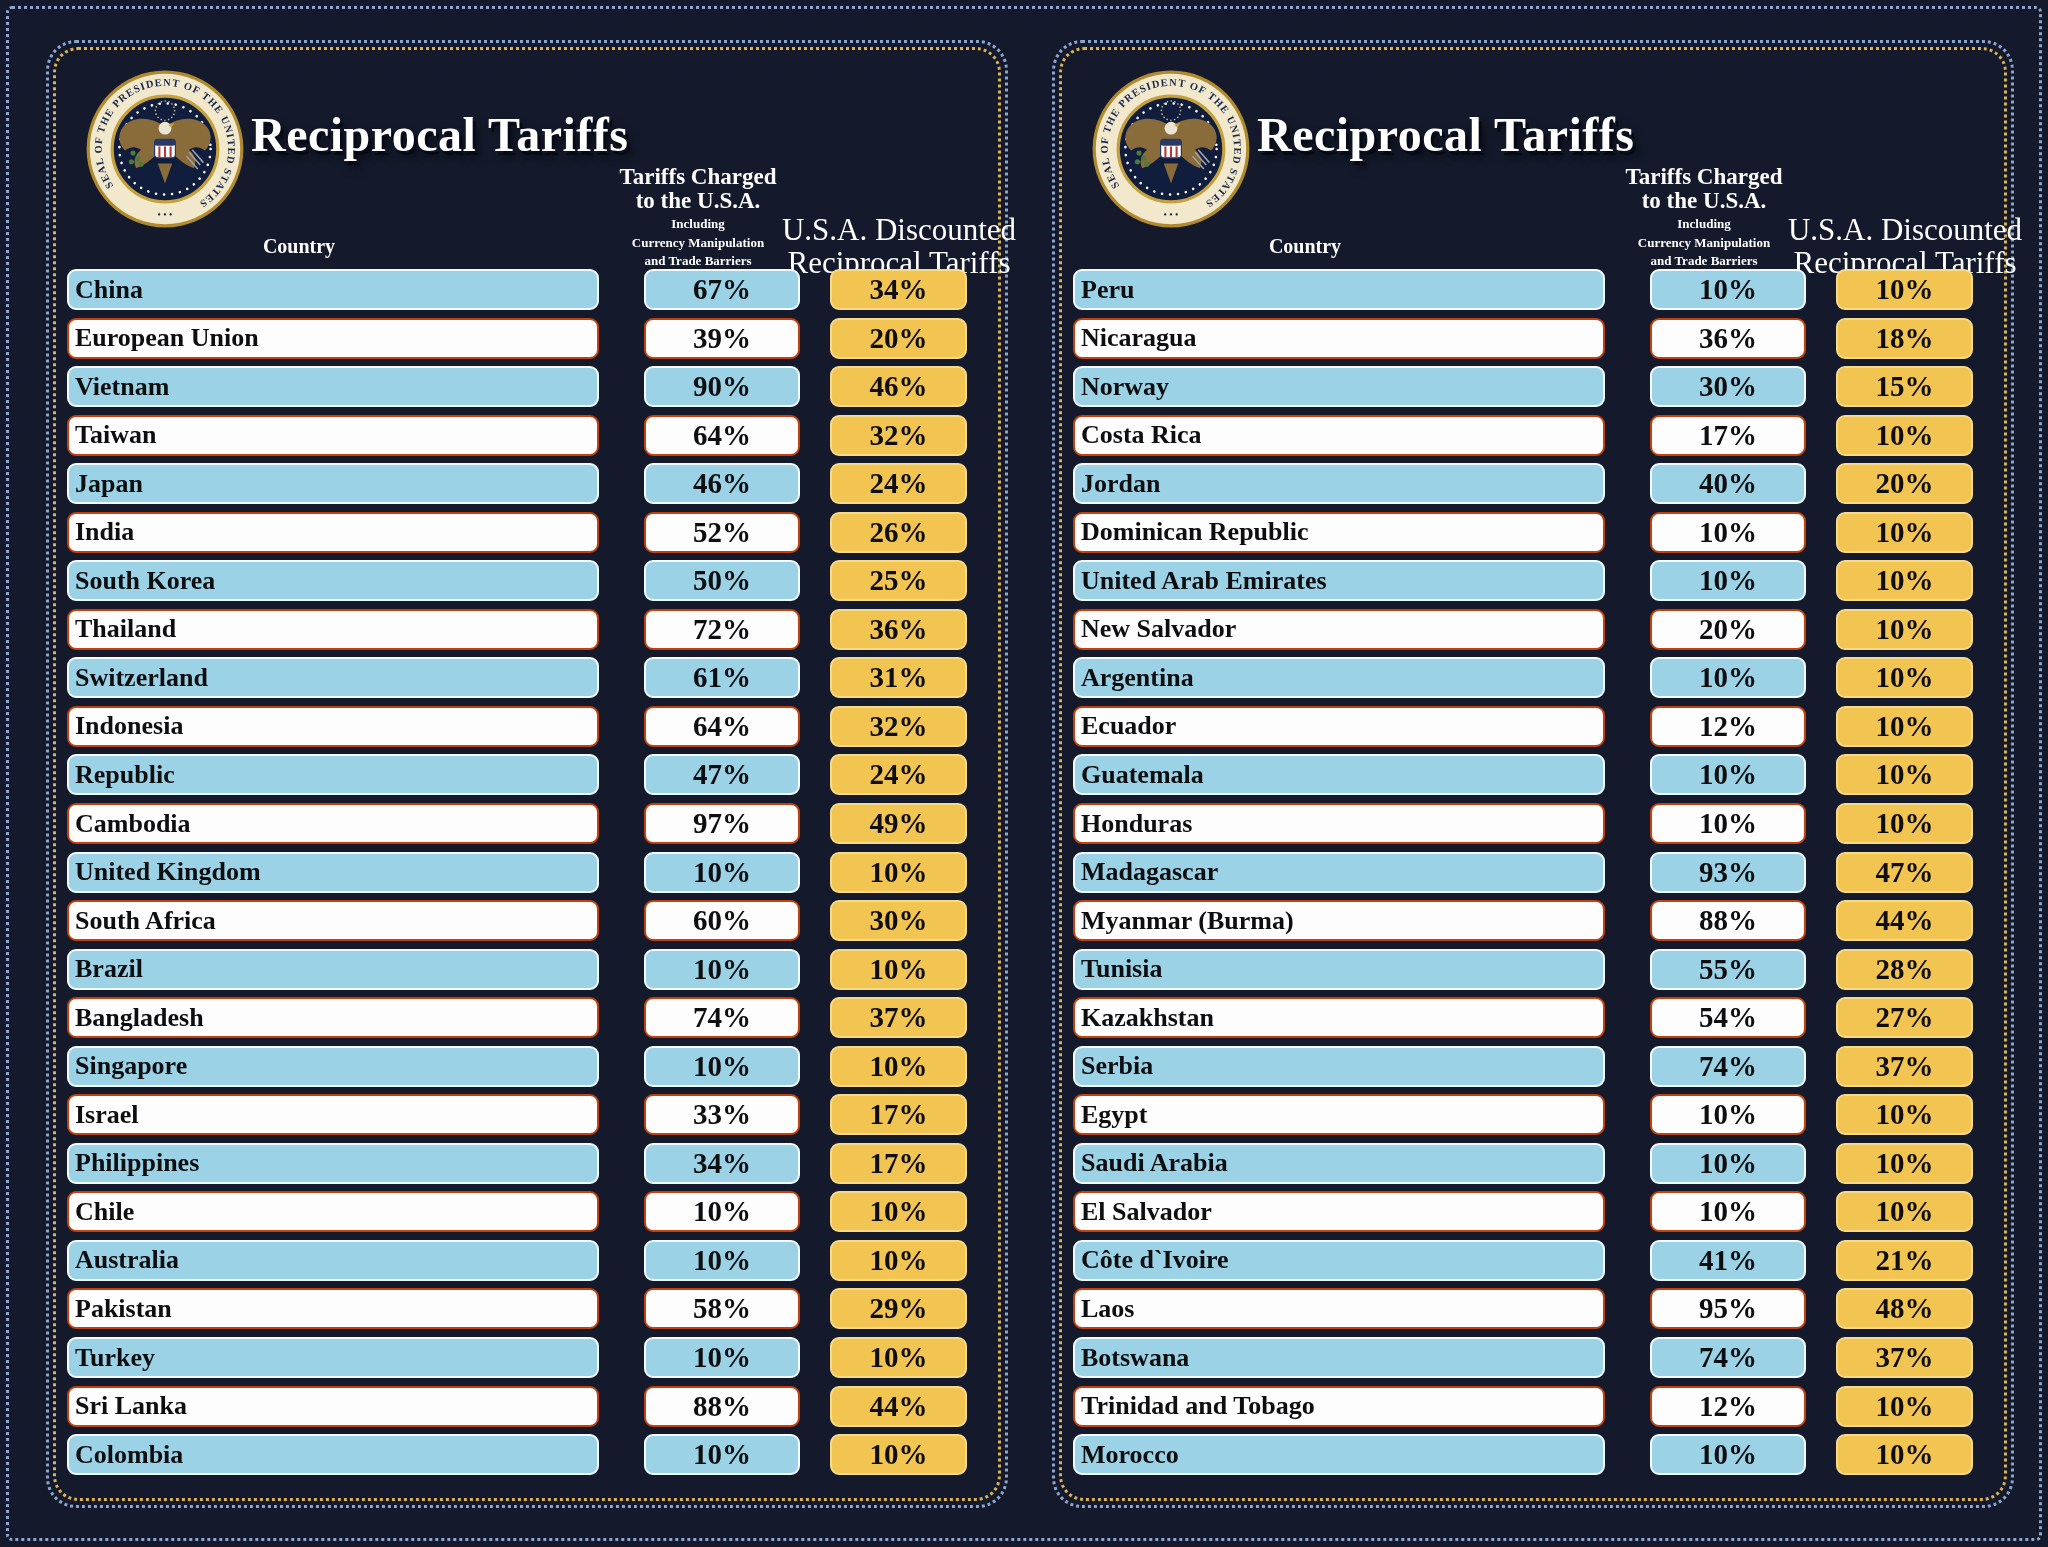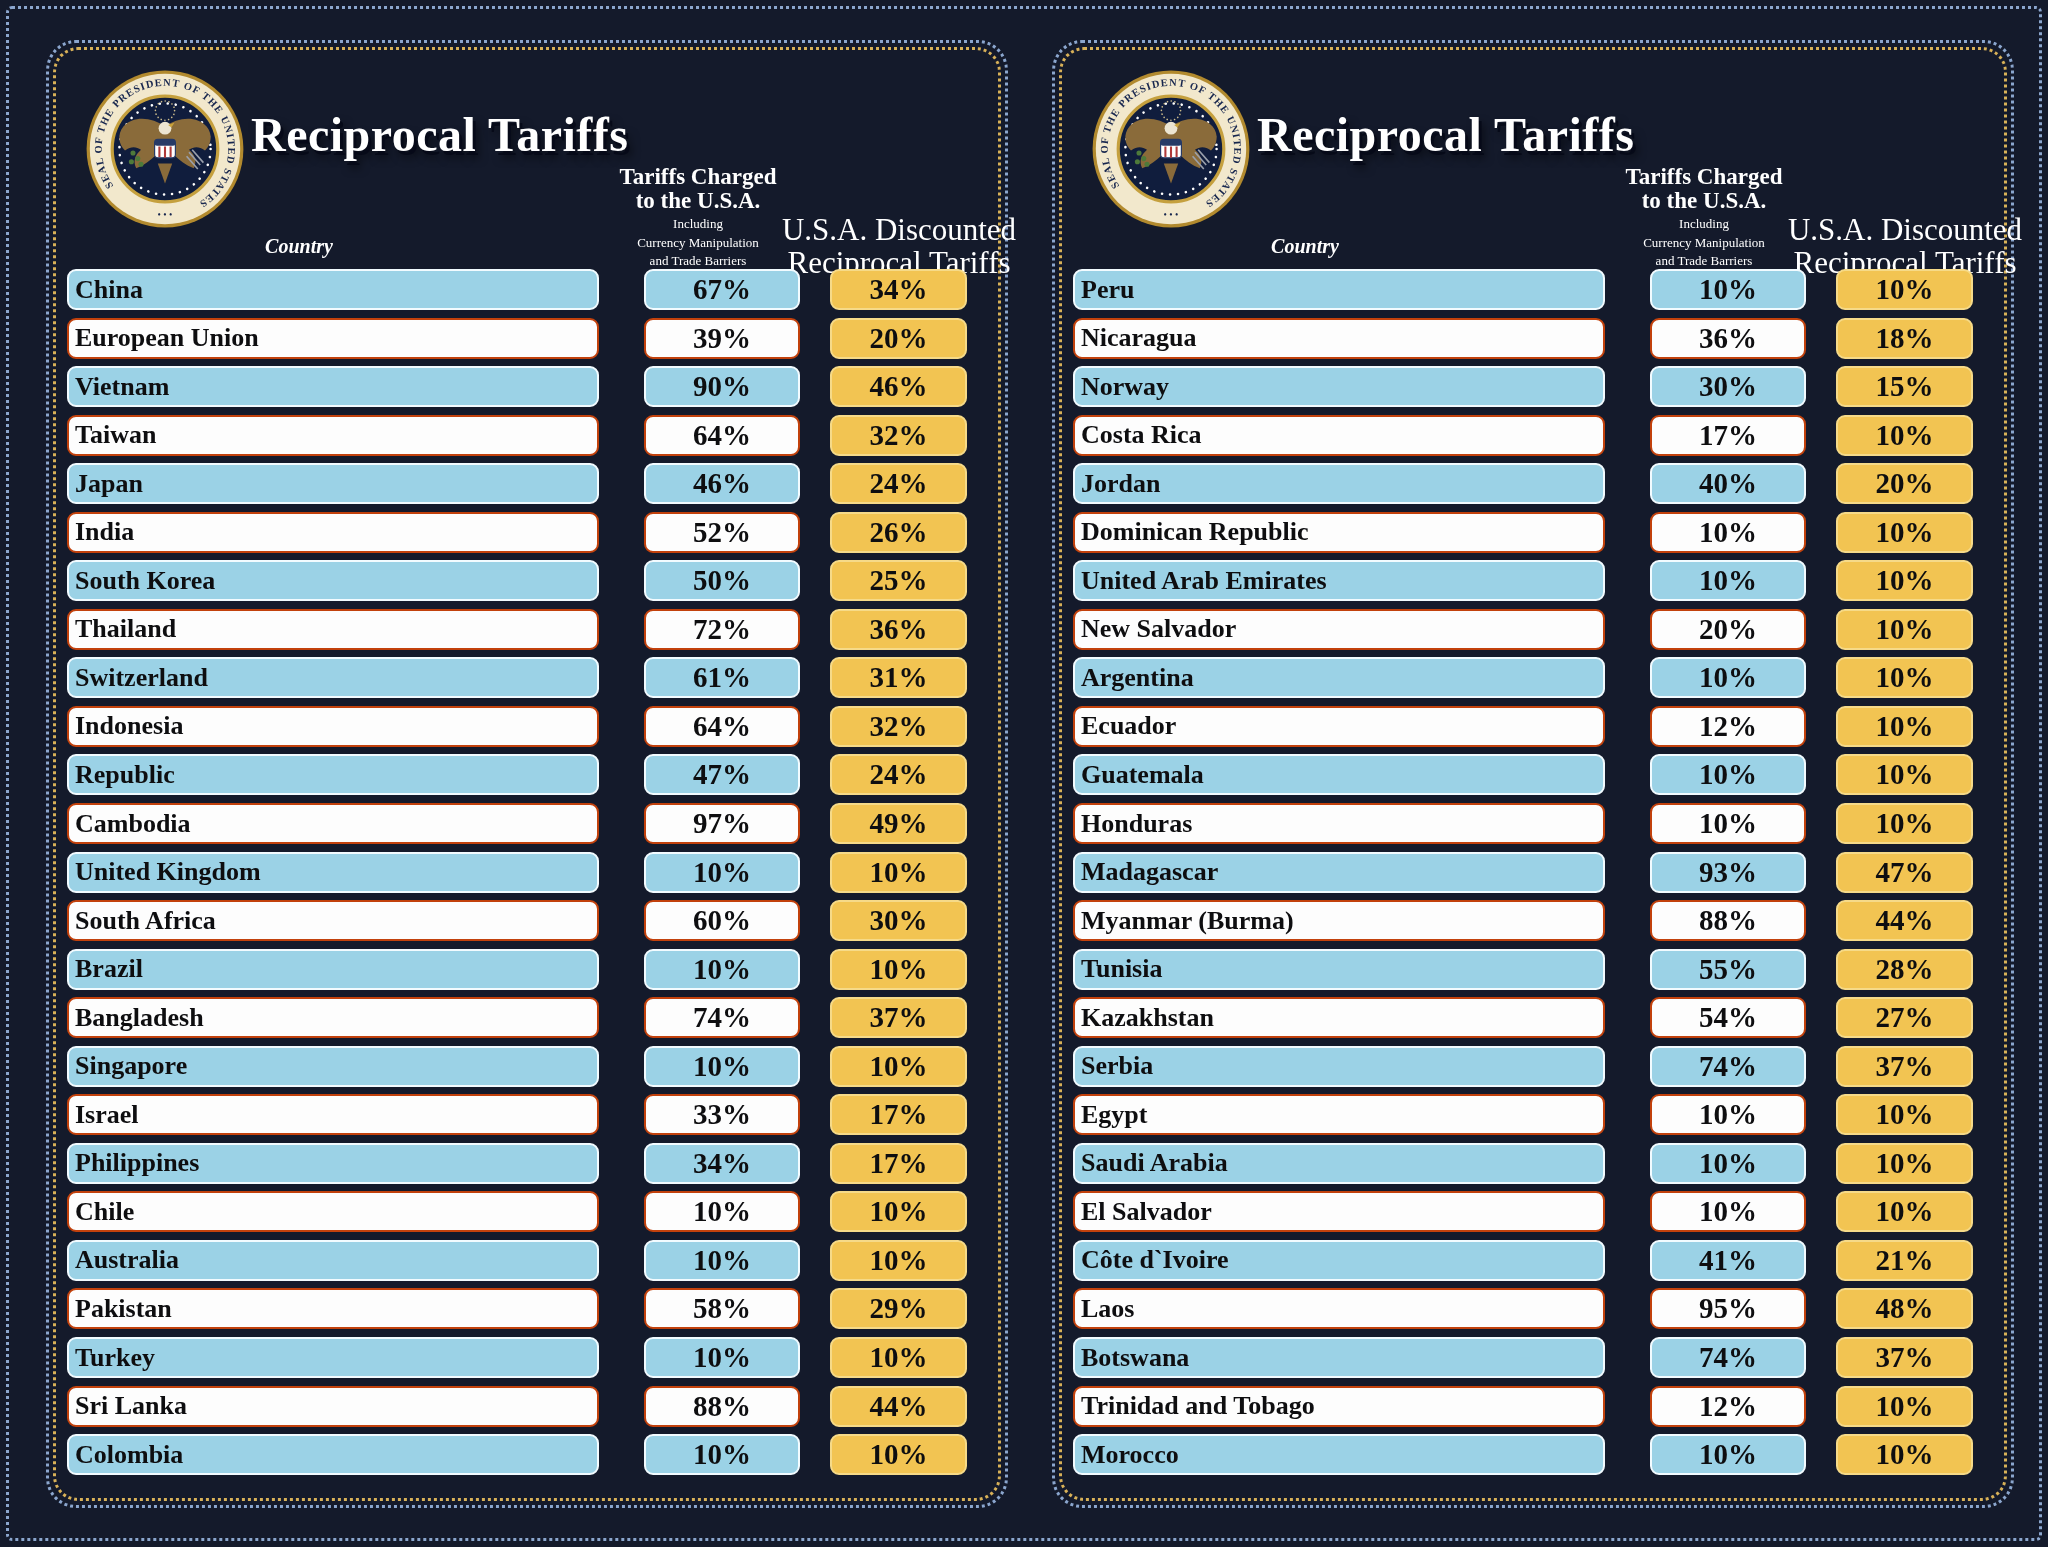--- a/index.html
+++ b/index.html
@@ -25,28 +25,28 @@
 
   .seal{position:absolute;left:36px;top:26px;width:160px;height:160px}
   .title{
     position:absolute;left:202px;top:64px;margin:0;
     font-size:48px;font-weight:bold;color:#ffffff;letter-spacing:.5px;
     text-shadow:3px 4px 0 rgba(6,10,24,.95),5px 7px 9px rgba(0,0,0,.55);
     white-space:nowrap;
   }
   .country-head{
     position:absolute;left:20px;top:192px;width:460px;text-align:center;
-    font-size:20px;font-weight:bold;color:#ffffff;font-style:italic;
+    font-size:20px;font-weight:bold;color:#ffffff;
   }
   .charged-head{
     position:absolute;left:512px;top:122px;width:274px;text-align:center;
     color:#ffffff;
   }
   .charged-head .big{font-size:23px;font-weight:bold;line-height:1.05}
-  .charged-head .small{font-size:13px;font-weight:normal;line-height:1.18;margin-top:3px}
+  .charged-head .small{font-size:13px;font-weight:bold;line-height:1.18;margin-top:3px}
   .disc-head{
     position:absolute;left:716px;top:170px;width:268px;text-align:center;
     color:#ffffff;font-size:31px;font-weight:normal;line-height:1.08;
   }
 
   .rows{position:absolute;left:0;top:226px;width:100%}
   .row{position:relative;height:41px;margin-bottom:7.55px}
   .bar{
     position:absolute;top:0;height:41px;border-radius:9px;box-sizing:border-box;
     display:flex;align-items:center;color:#0e0e10;

